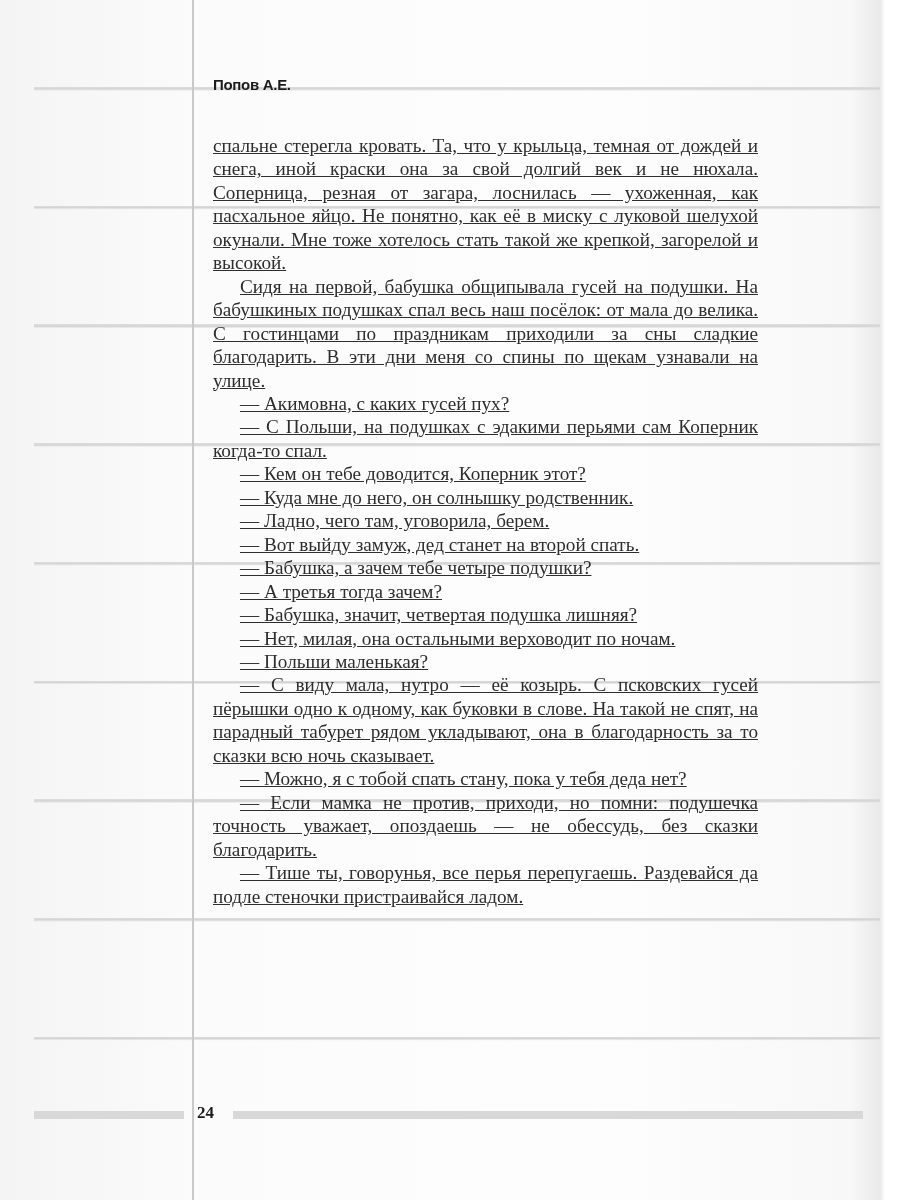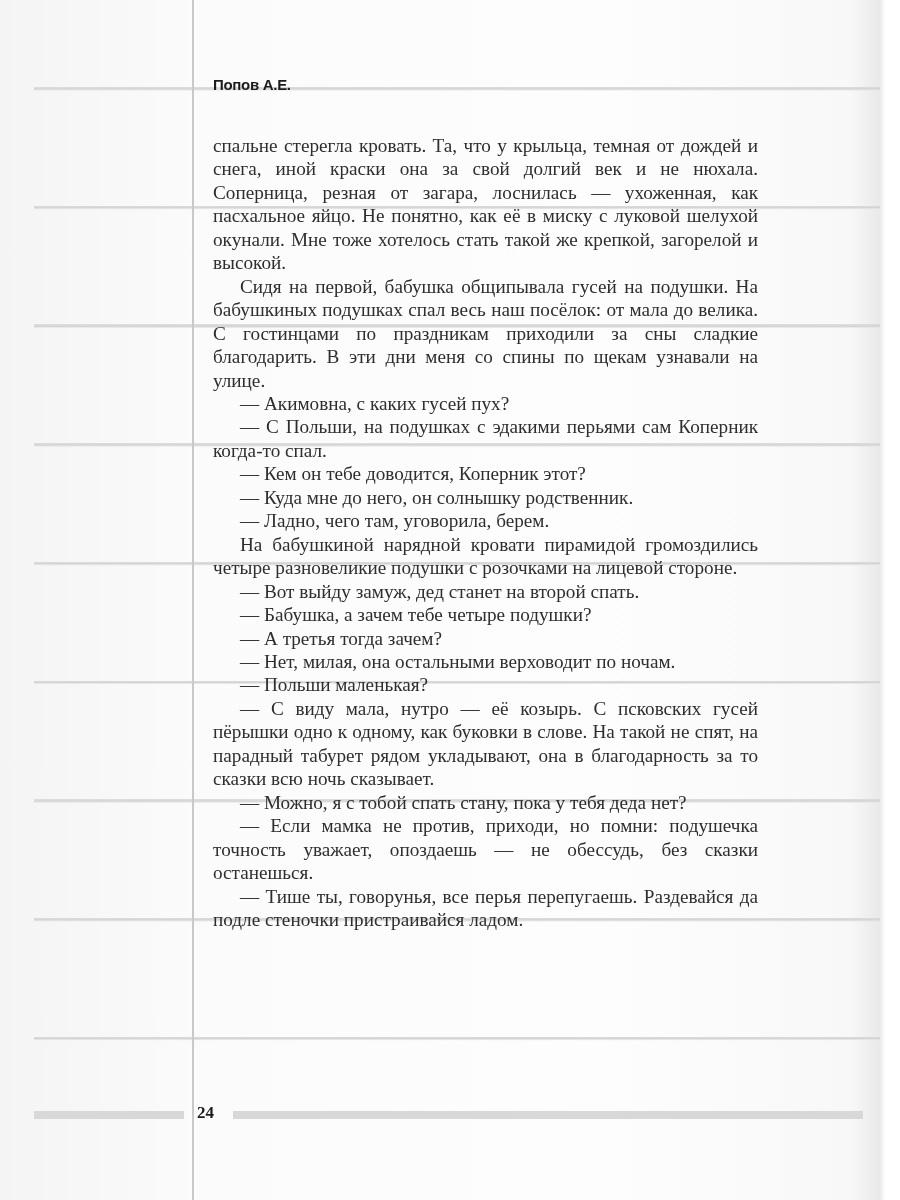--- a/index.html
+++ b/index.html
@@ -29,21 +29,21 @@
     font-family: "Liberation Sans", "DejaVu Sans", sans-serif;
     font-weight: bold; font-size: 15px; color: #1c1c1c;
     letter-spacing: -0.3px;
   }
   .body-text {
     position: absolute; left: 213px; top: 134px; width: 545px;
     font-size: 19.2px; line-height: 23.45px; color: #2e2e2e;
     text-align: justify;
   }
   .body-text p {
-    margin: 0; text-indent: 27px; text-align: justify; text-align-last: left;
+    margin: 0; text-indent: 27px; text-align: justify; text-align-last: left; text-decoration: underline;
   }
   .body-text p.noindent { text-indent: 0; }
   .footer-bar-left {
     position: absolute; left: 34px; top: 1111px; width: 150px; height: 8px; background: #d8d8d8;
   }
   .footer-bar-right {
     position: absolute; left: 233px; top: 1111px; width: 630px; height: 8px; background: #d8d8d8;
   }
   .page-number {
     position: absolute; left: 197px; top: 1103px;
@@ -61,28 +61,28 @@
   <div class="header">Попов А.Е.</div>
 
   <div class="body-text">
     <p class="noindent">спальне стерегла кровать. Та, что у крыльца, темная от дождей и снега, иной краски она за свой долгий век и не нюхала. Соперница, резная от загара, лоснилась — ухоженная, как пасхальное яйцо. Не понятно, как её в миску с луковой шелухой окунали. Мне тоже хотелось стать такой же крепкой, загорелой и высокой.</p>
     <p>Сидя на первой, бабушка общипывала гусей на подушки. На бабушкиных подушках спал весь наш посёлок: от мала до велика. С гостинцами по праздникам приходили за сны сладкие благодарить. В эти дни меня со спины по щекам узнавали на улице.</p>
     <p>— Акимовна, с каких гусей пух?</p>
     <p>— С Польши, на подушках с эдакими перьями сам Коперник когда-то спал.</p>
     <p>— Кем он тебе доводится, Коперник этот?</p>
     <p>— Куда мне до него, он солнышку родственник.</p>
     <p>— Ладно, чего там, уговорила, берем.</p>
-    <p>На бабушкиной нарядной кровати пирамидой громоздились четыре разновеликие подушки с розочками на лицевой стороне.</p>
     <p>— Вот выйду замуж, дед станет на второй спать.</p>
     <p>— Бабушка, а зачем тебе четыре подушки?</p>
     <p>— А третья тогда зачем?</p>
+    <p>— Бабушка, значит, четвертая подушка лишняя?</p>
     <p>— Нет, милая, она остальными верховодит по ночам.</p>
     <p>— Польши маленькая?</p>
     <p>— С виду мала, нутро — её козырь. С псковских гусей пёрышки одно к одному, как буковки в слове. На такой не спят, на парадный табурет рядом укладывают, она в благодарность за то сказки всю ночь сказывает.</p>
     <p>— Можно, я с тобой спать стану, пока у тебя деда нет?</p>
-    <p>— Если мамка не против, приходи, но помни: подушечка точность уважает, опоздаешь — не обессудь, без сказки останешься.</p>
+    <p>— Если мамка не против, приходи, но помни: подушечка точность уважает, опоздаешь — не обессудь, без сказки благодарить.</p>
     <p>— Тише ты, говорунья, все перья перепугаешь. Раздевайся да подле стеночки пристраивайся ладом.</p>
   </div>
 
   <div class="footer-bar-left"></div>
   <div class="page-number">24</div>
   <div class="footer-bar-right"></div>
 </div>
 
 </body></html>

